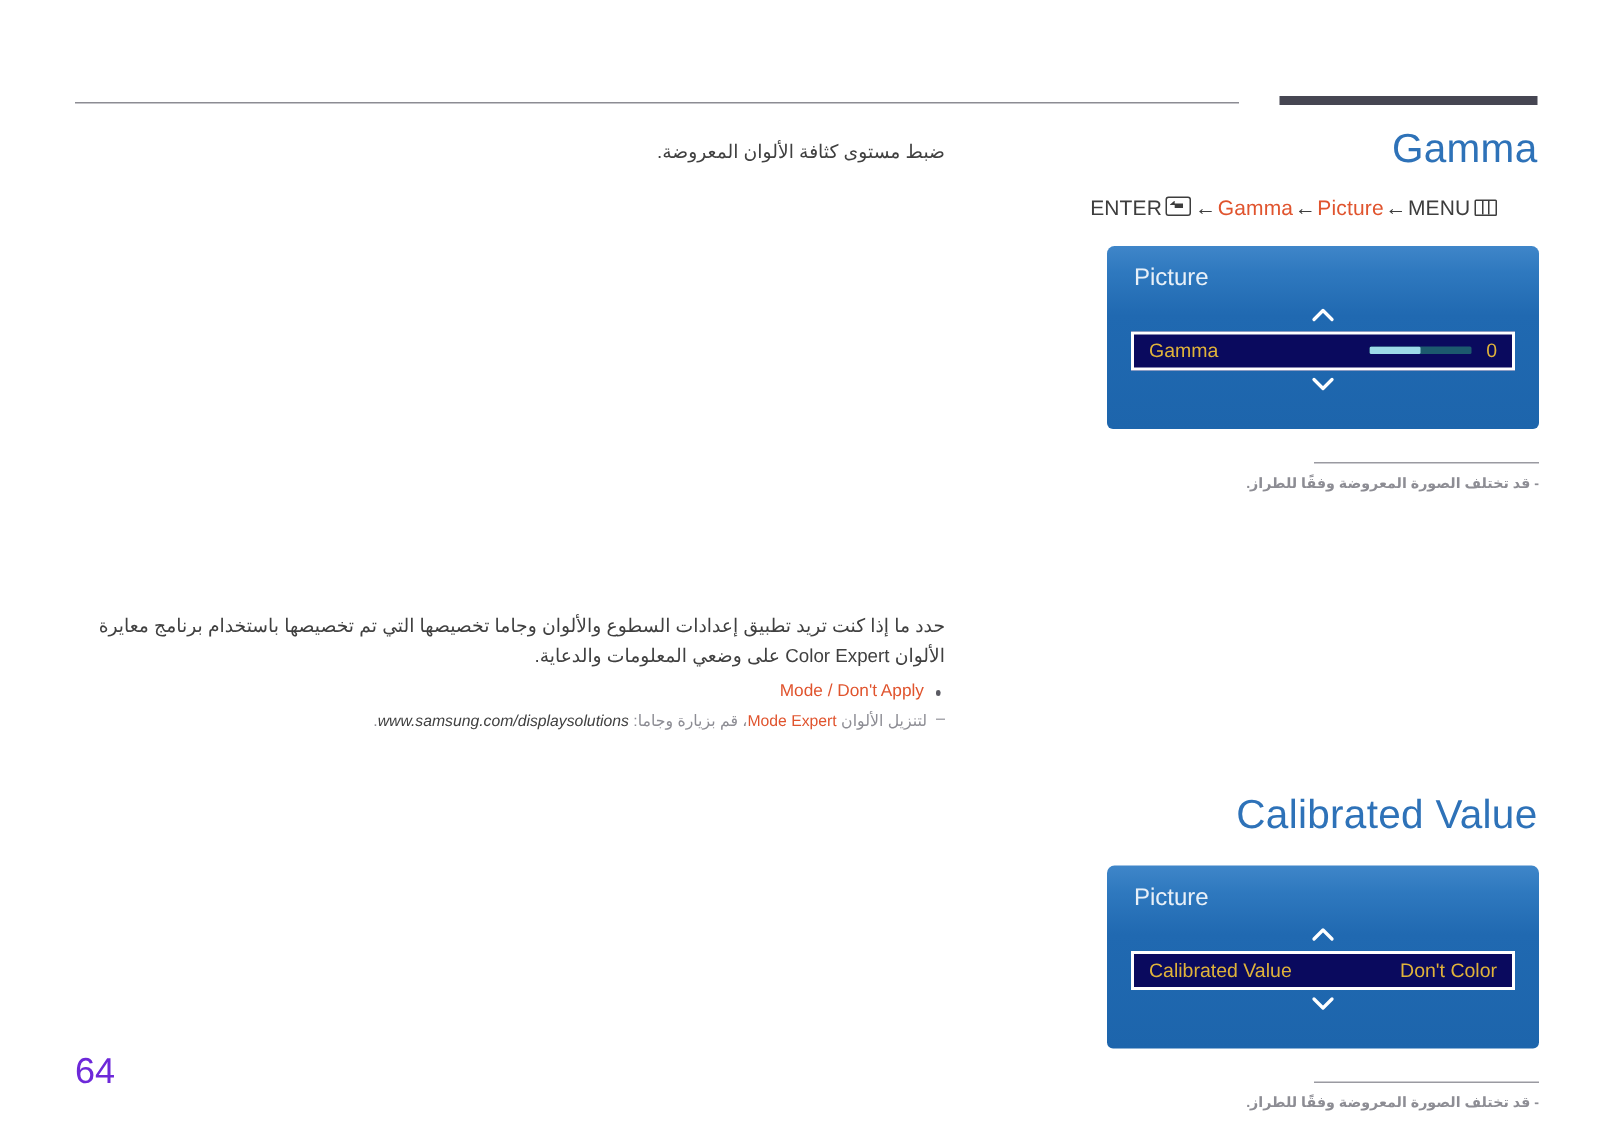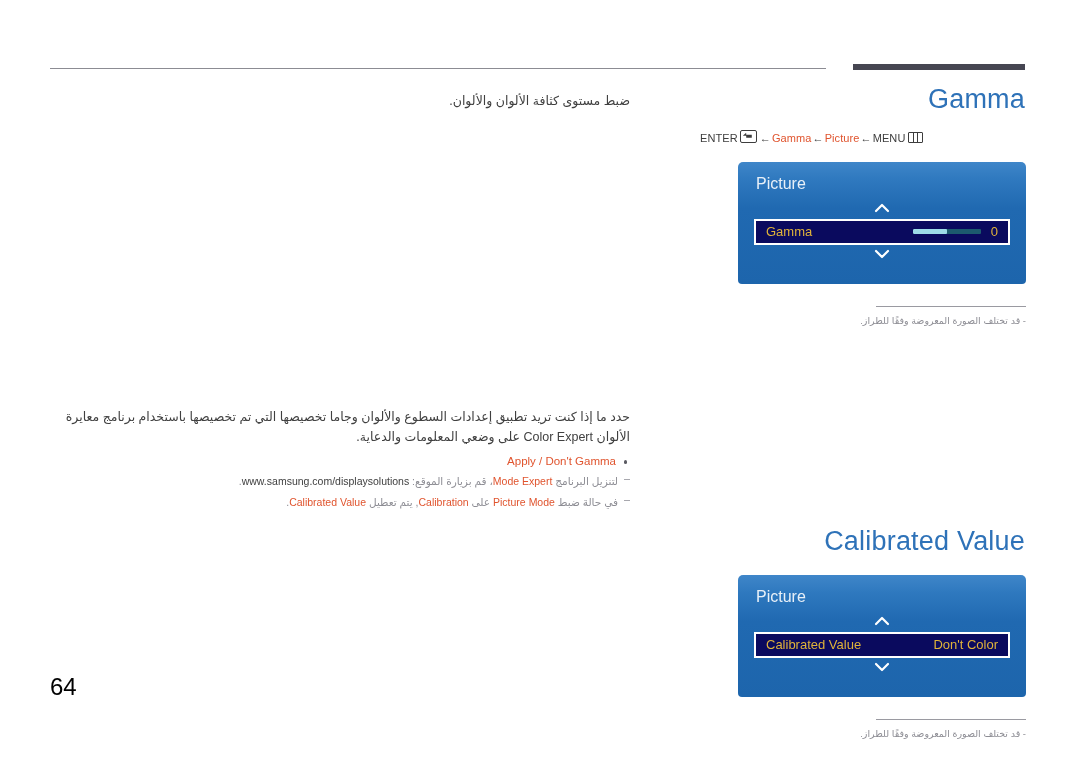--- a/index.html
+++ b/index.html
@@ -52,22 +52,22 @@
     text-align: right;
     color: #2e72b8;
     font-size: 27px;
     font-weight: normal;
     letter-spacing: 0.2px;
     line-height: 1.1;
     padding-right: 5px;
   }
 
   .breadcrumb {
-    text-align: left;
-    font-size: 11px;
+    text-align: center;
+    font-size: 14px;
     color: #3d3d3d;
     margin-top: 15px;
     padding-right: 5px;
     white-space: nowrap;
     letter-spacing: 0.1px;
   }
   .breadcrumb .crumb-accent { color: #e0542e; }
   .breadcrumb .arr { color: #3d3d3d; padding: 0 1px; }
 
   .icon-enter {
@@ -190,20 +190,21 @@
     bottom: 0;
     background: #9ddbe8;
     border-radius: 1px;
   }
 
   
   .osd-note-wrap {
     margin-left: 38px;
     margin-top: 22px;
     width: 288px;
+    font-weight: bold;
   }
   .osd-note-rule {
     width: 150px;
     height: 1px;
     background: #9a9aa1;
     margin-left: auto;
     margin-right: 0;
   }
   .osd-note {
     direction: rtl;
@@ -243,21 +244,21 @@
   .note-line::before {
     content: "";
     position: absolute;
     right: 0;
     top: 6px;
     width: 6px;
     height: 1px;
     background: #a8a8ae;
   }
   .note-line .hl { color: #e0542e; }
-  .note-line .url { color: #404040; }
+  .note-line .url { color: #404040; font-style: italic; }
 
   .bullet-line {
     font-size: 11.5px;
     color: #e0542e;
     margin-top: 6px;
     line-height: 1.5;
     position: relative;
     padding-right: 14px;
   }
   .bullet-line::before {
@@ -270,46 +271,43 @@
     border-radius: 50%;
     background: #5a5a62;
   }
 
   .inline-en { direction: ltr; unicode-bidi: embed; display: inline-block; }
 
   
   .page-number {
     position: absolute;
     left: 50px;
-    top: 675px;
+    top: 703px;
     font-size: 24px;
-    color: #000000;
+    color: #6d28d9;
     line-height: 1;
   }
 </style>
 </head>
 <body>
 
 <div class="top-thin-rule"></div>
 <div class="top-thick-rule"></div>
 
 <div class="left-col">
 
   <div class="body-block">
-    <div class="body-lead">ضبط مستوى كثافة الألوان والألوان.</div>
+    <div class="body-lead">ضبط مستوى كثافة الألوان المعروضة.</div>
   </div>
 
   <div class="body-block second">
     <div class="body-lead">حدد ما إذا كنت تريد تطبيق إعدادات السطوع والألوان وجاما تخصيصها التي تم تخصيصها باستخدام برنامج معايرة الألوان Color Expert على وضعي المعلومات والدعاية.</div>
-    <div class="bullet-line">Apply / Don't Gamma</div>
+    <div class="bullet-line">Mode / Don't Apply</div>
     <div class="note-line">
-      <span>لتنزيل البرنامج </span><span class="hl inline-en">Mode Expert</span><span>، قم بزيارة الموقع: </span><span class="url inline-en">www.samsung.com/displaysolutions</span><span>.</span>
-    </div>
-    <div class="note-line">
-      <span>في حالة ضبط </span><span class="hl inline-en">Picture Mode</span><span> على </span><span class="hl inline-en">Calibration</span><span>, يتم تعطيل </span><span class="hl inline-en">Calibrated Value</span><span>.</span>
+      <span>لتنزيل الألوان </span><span class="hl inline-en">Mode Expert</span><span>، قم بزيارة وجاما: </span><span class="url inline-en">www.samsung.com/displaysolutions</span><span>.</span>
     </div>
   </div>
 
 </div>
 
 <div class="right-col">
 
   <div class="section gamma">
     <div class="section-title">Gamma</div>
 

